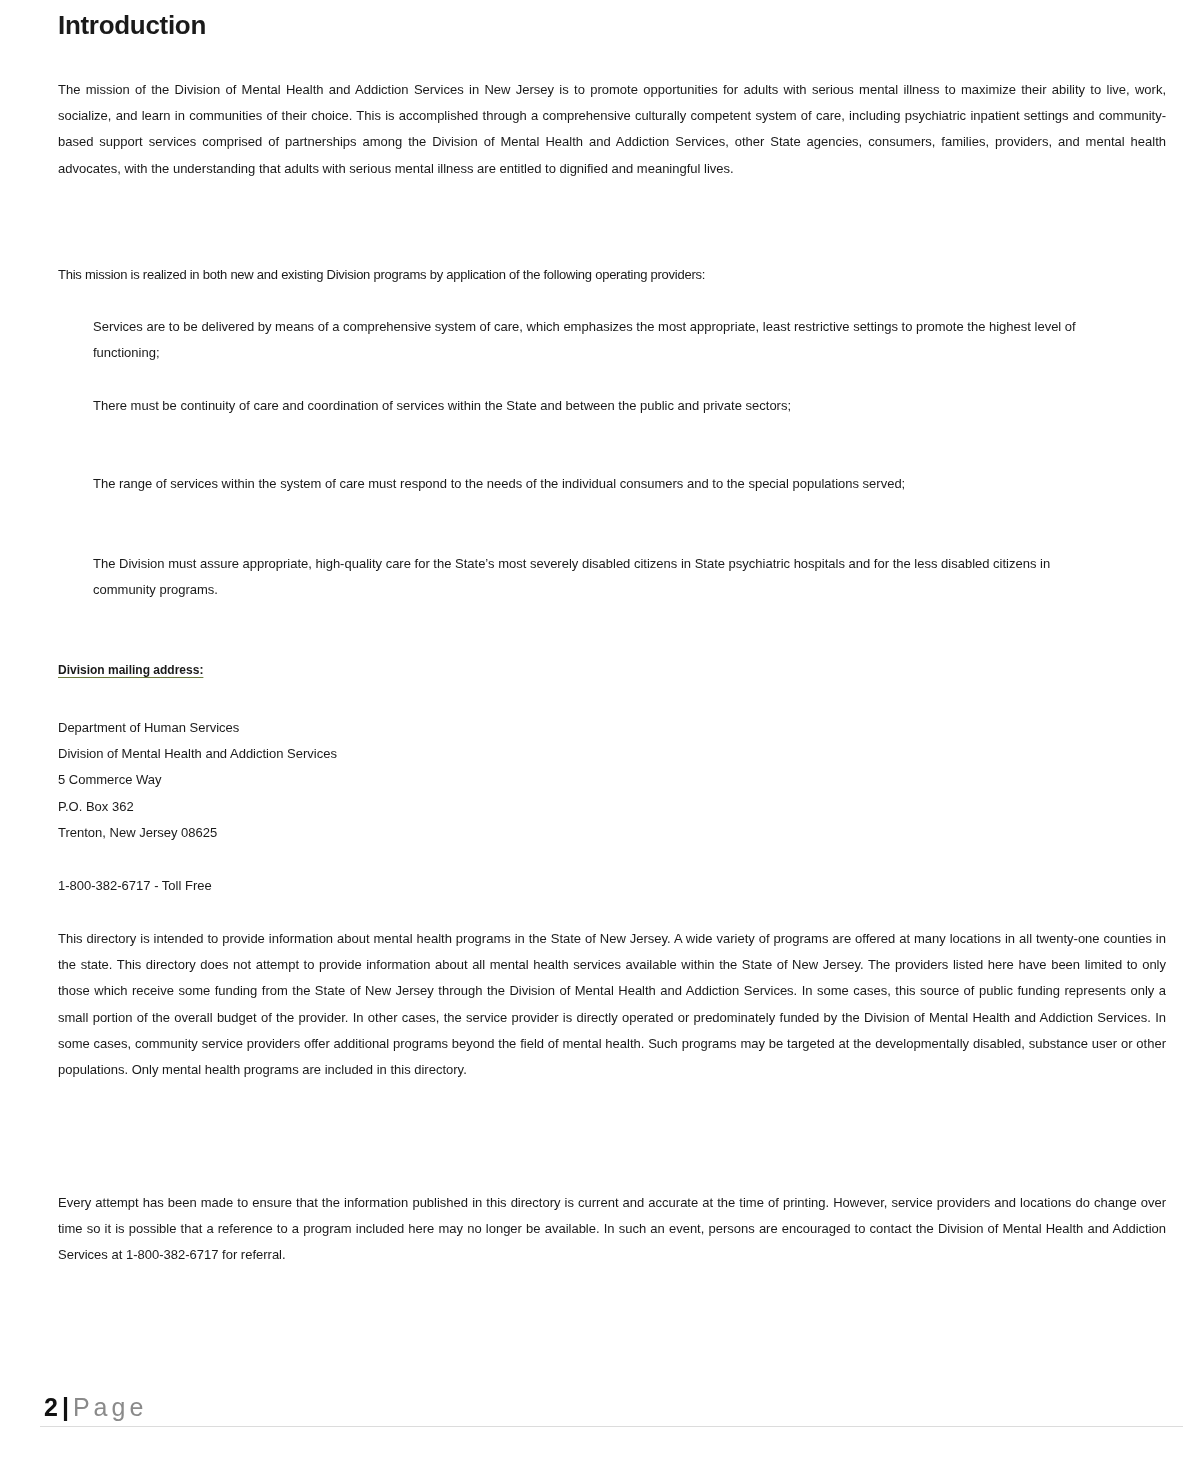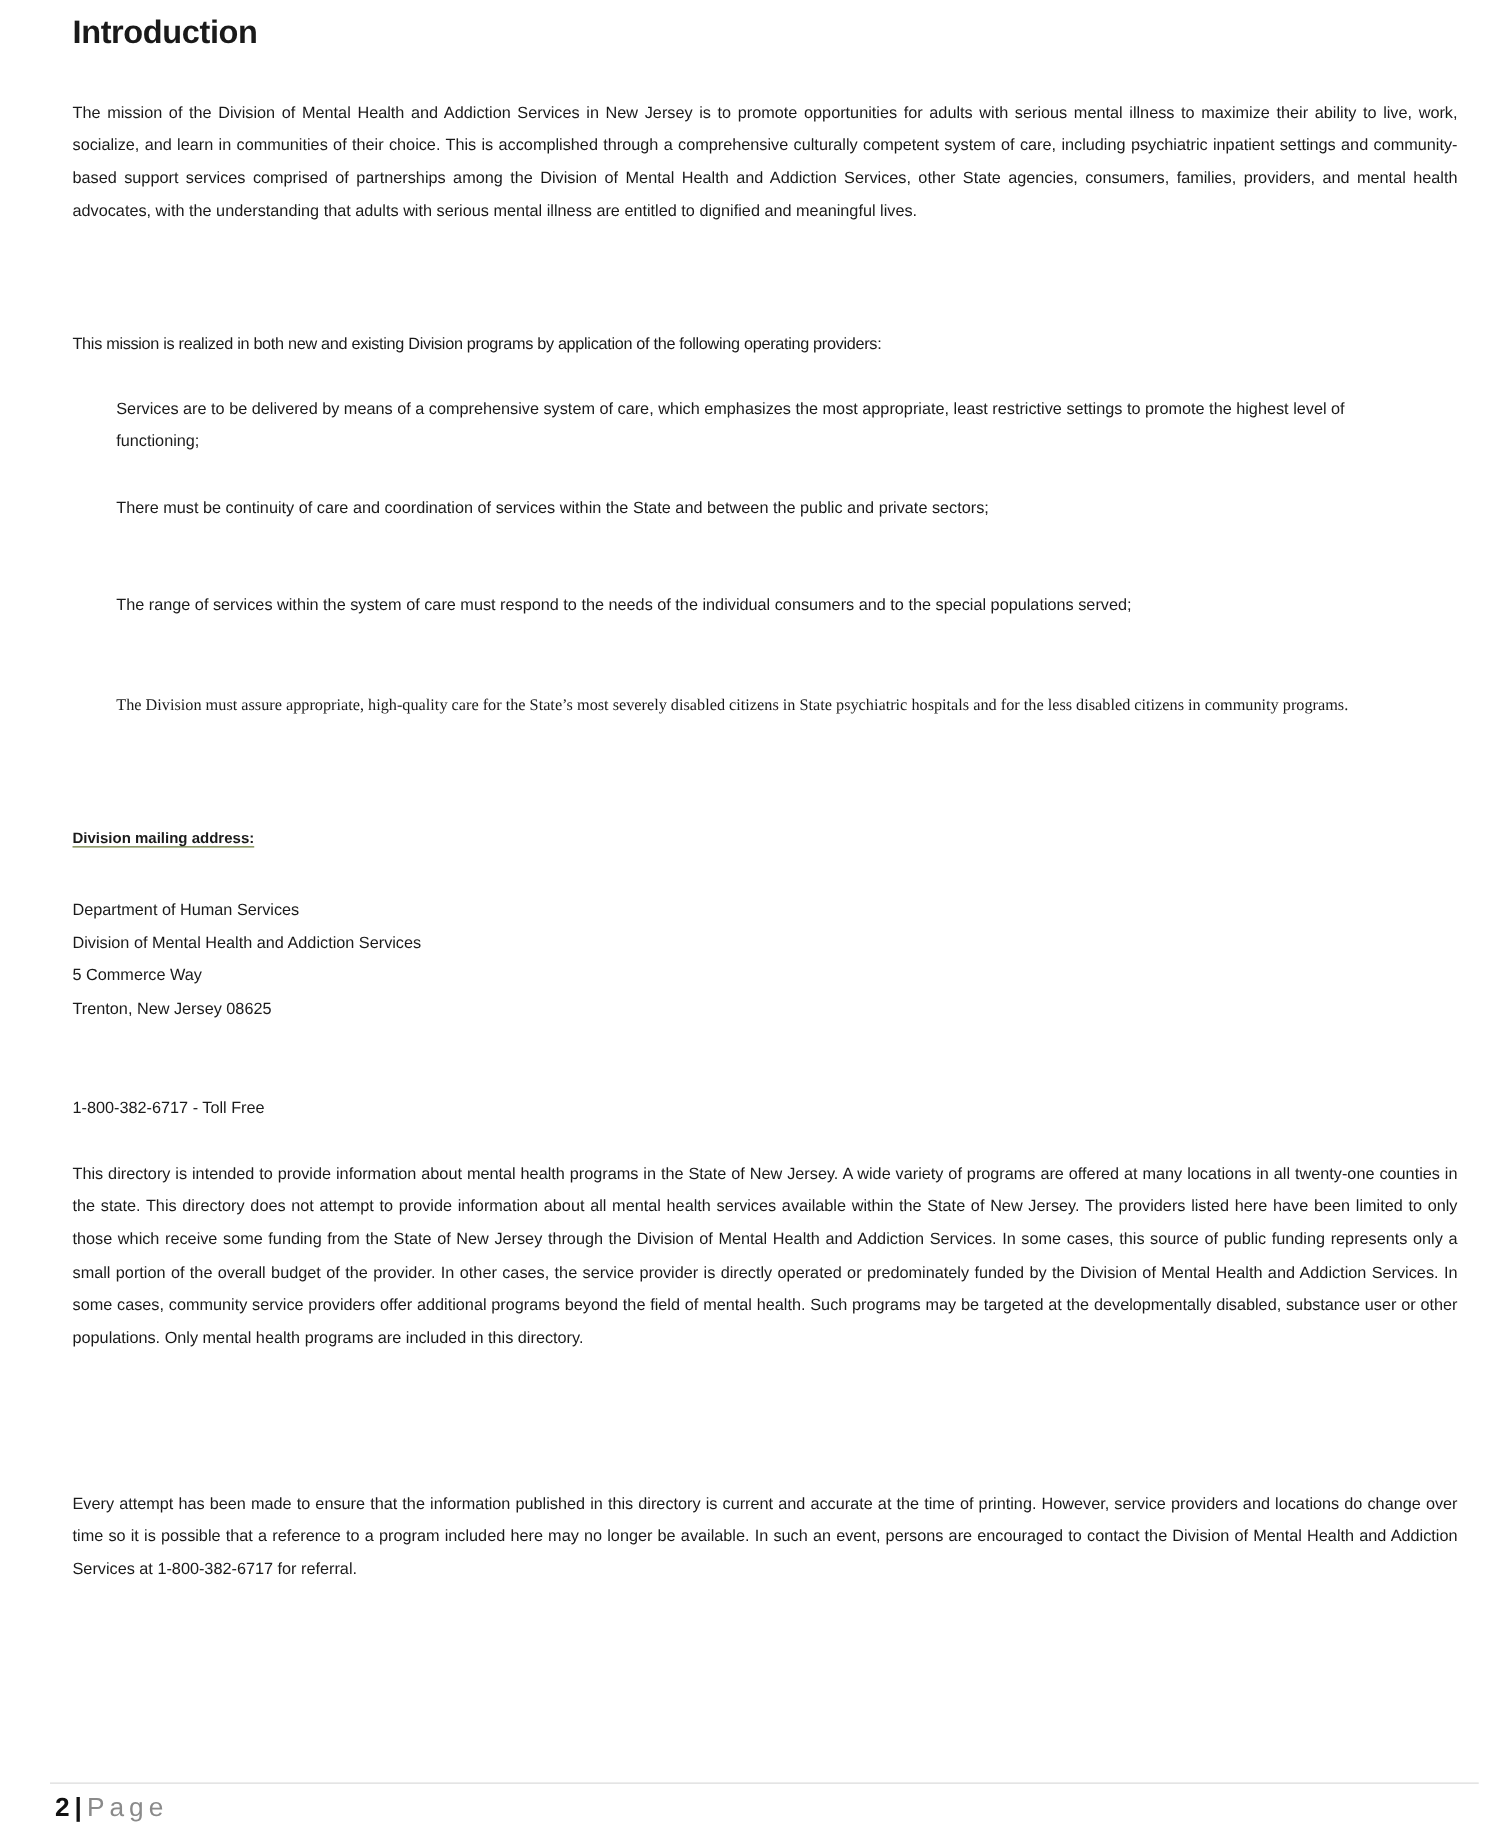--- a/index.html
+++ b/index.html
@@ -7,46 +7,47 @@
          font-family:"Liberation Sans", sans-serif; color:#1a1a1a; }
   .page { position:absolute; left:58px; top:0; width:1108px; }
   h1 { position:absolute; top:10px; left:0; margin:0; font-size:26px; font-weight:bold; letter-spacing:-0.3px; }
   p { margin:0; font-size:13px; line-height:26.2px; }
   .just { text-align:justify; text-align-last:left; }
   .block { position:absolute; left:0; width:1108px; }
   .indent { position:absolute; left:35px; width:1020px; }
   .addr-head { position:absolute; left:0; top:663px; font-size:12px; font-weight:bold;
                text-decoration:underline; text-decoration-color:#6a7a3a; text-underline-offset:3px; }
   .footer-line { position:absolute; left:40px; top:1426px; width:1143px; height:1px; background:#dcdcdc; }
-  .footer { position:absolute; left:44px; top:1435px; font-size:21px; }
+  .footer { position:absolute; left:44px; top:1393px; font-size:25px; }
   .pg-num { font-weight:bold; color:#111; }
   .pg-sep { font-weight:bold; color:#111; margin:0 4px 0 4px; }
   .pg-word { color:#8a8a8a; letter-spacing:4px; }
 </style>
 </head>
 <body>
 
 <div class="page">
   <h1>Introduction</h1>
 
   <p class="block just" style="top:77px;">The mission of the Division of Mental Health and Addiction Services in New Jersey is to promote opportunities for adults with serious mental illness to maximize their ability to live, work, socialize, and learn in communities of their choice. This is accomplished through a comprehensive culturally competent system of care, including psychiatric inpatient settings and community-based support services comprised of partnerships among the Division of Mental Health and Addiction Services, other State agencies, consumers, families, providers, and mental health advocates, with the understanding that adults with serious mental illness are entitled to dignified and meaningful lives.</p>
 
   <p class="block" style="top:262px; letter-spacing:-0.25px;">This mission is realized in both new and existing Division programs by application of the following operating providers:</p>
 
   <p class="indent" style="top:314px;">Services are to be delivered by means of a comprehensive system of care, which emphasizes the most appropriate, least restrictive settings to promote the highest level of functioning;</p>
   <p class="indent" style="top:393px;">There must be continuity of care and coordination of services within the State and between the public and private sectors;</p>
   <p class="indent" style="top:471px;">The range of services within the system of care must respond to the needs of the individual consumers and to the special populations served;</p>
-  <p class="indent" style="top:551px;font-family:Liberation Serif, serif;">The Division must assure appropriate, high-quality care for the State’s most severely disabled citizens in State psychiatric hospitals and for the less disabled citizens in community programs.</p>
+  <p class="indent" style="top:551px;">The Division must assure appropriate, high-quality care for the State’s most severely disabled citizens in State psychiatric hospitals and for the less disabled citizens in community programs.</p>
 
   <div class="addr-head">Division mailing address:</div>
 
   <div class="block" style="top:715px;">
     <p>Department of Human Services</p>
     <p>Division of Mental Health and Addiction Services</p>
     <p>5 Commerce Way</p>
+    <p>P.O. Box 362</p>
     <p>Trenton, New Jersey 08625</p>
   </div>
 
   <p class="block" style="top:873px;">1-800-382-6717 - Toll Free</p>
 
   <p class="block just" style="top:926px;">This directory is intended to provide information about mental health programs in the State of New Jersey. A wide variety of programs are offered at many locations in all twenty-one counties in the state. This directory does not attempt to provide information about all mental health services available within the State of New Jersey. The providers listed here have been limited to only those which receive some funding from the State of New Jersey through the Division of Mental Health and Addiction Services. In some cases, this source of public funding represents only a small portion of the overall budget of the provider. In other cases, the service provider is directly operated or predominately funded by the Division of Mental Health and Addiction Services. In some cases, community service providers offer additional programs beyond the field of mental health. Such programs may be targeted at the developmentally disabled, substance user or other populations. Only mental health programs are included in this directory.</p>
 
   <p class="block just" style="top:1190px;">Every attempt has been made to ensure that the information published in this directory is current and accurate at the time of printing. However, service providers and locations do change over time so it is possible that a reference to a program included here may no longer be available. In such an event, persons are encouraged to contact the Division of Mental Health and Addiction Services at 1-800-382-6717 for referral.</p>
 </div>
 

